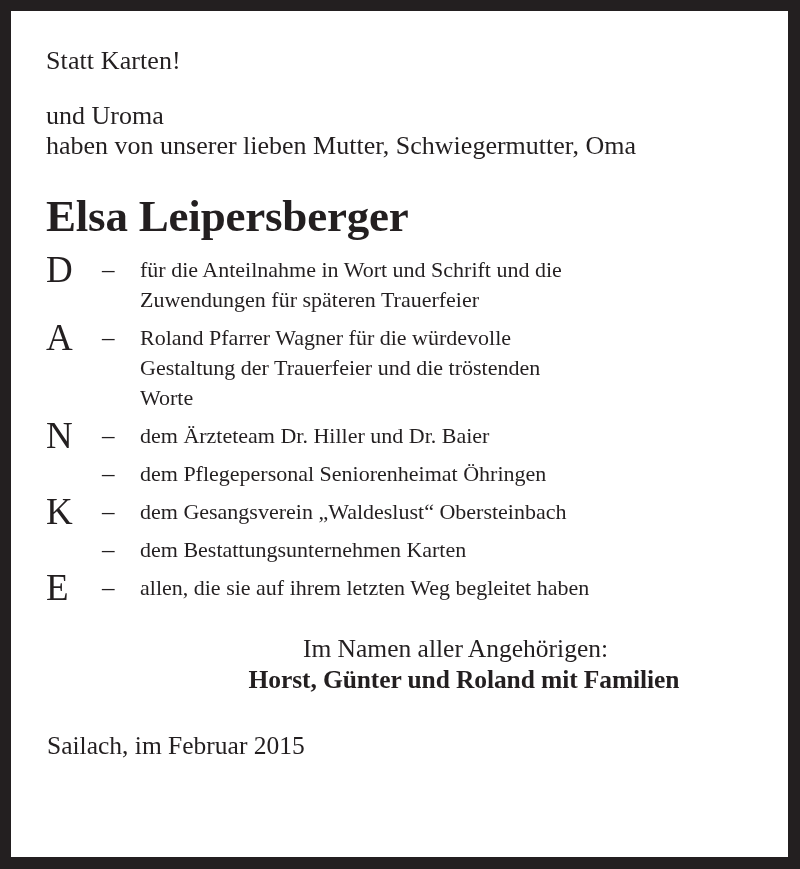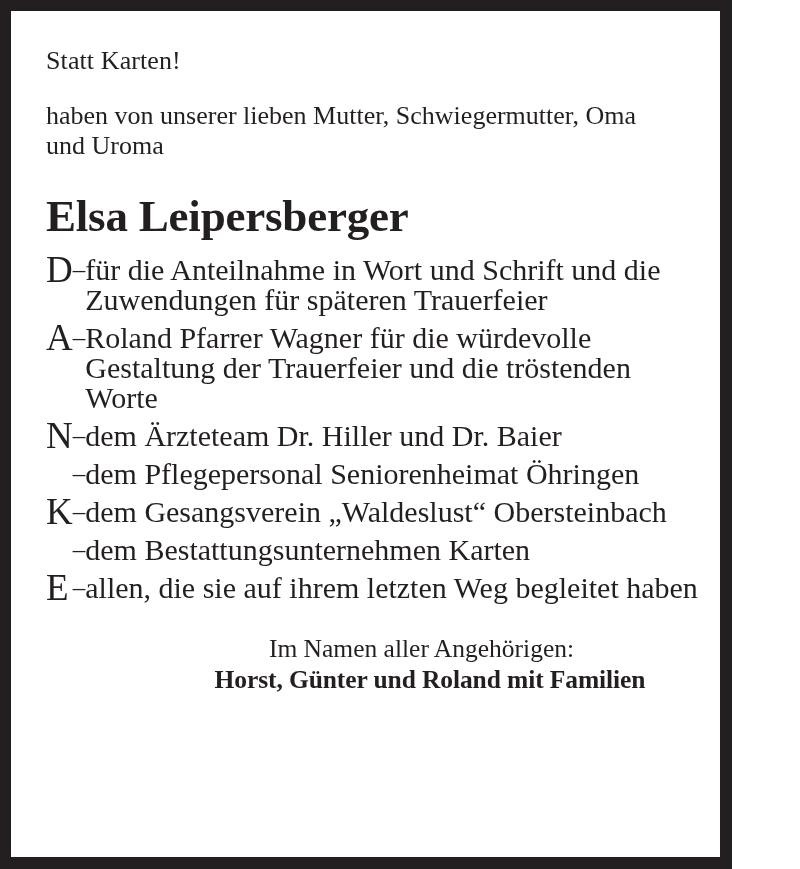--- a/index.html
+++ b/index.html
@@ -10,21 +10,21 @@
   body {
     width: 800px;
     height: 869px;
     font-family: "Liberation Serif", "DejaVu Serif", serif;
     color: #231f20;
     overflow: hidden;
   }
 
   #obituary-card {
     box-sizing: border-box;
-    width: 732px;
+    width: 800px;
     height: 869px;
     background: #ffffff;
     border-top: 11px solid #231f20;
     border-left: 11px solid #231f20;
     border-right: 12px solid #231f20;
     border-bottom: 12px solid #231f20;
     position: relative;
   }
 
   #card-inner {
@@ -96,21 +96,21 @@
     position: relative;
   }
 
   .dash-mark {
     font-size: 25px;
     line-height: 30px;
     display: block;
   }
 
   .entry-text {
-    font-size: 30px;
+    font-size: 22px;
     line-height: 30px;
     display: block;
     max-width: 640px;
   }
   .entry-text .wrap-line {
     display: block;
     white-space: nowrap;
   }
 
   .row-spacer td {
@@ -139,22 +139,22 @@
 </style>
 </head>
 <body>
 
 <div id="obituary-card">
   <div id="card-inner">
 
     <div class="statt-line">Statt Karten!</div>
 
     <div class="intro-block">
+      <span class="intro-line">und Uroma</span>
       <span class="intro-line">haben von unserer lieben Mutter, Schwiegermutter, Oma</span>
-      <span class="intro-line">und Uroma</span>
     </div>
 
     <div class="name-block">
       <span class="deceased-name">Elsa Leipersberger</span>
     </div>
 
     <table class="danke-table">
       <tbody>
         <tr>
           <td class="col-letter">
@@ -293,15 +293,16 @@
           </td>
         </tr>
       </tbody>
     </table>
 
     <div class="closing-block">
       <div>Im Namen aller Angehörigen:</div>
       <div class="closing-names">Horst, Günter und Roland mit Familien</div>
     </div>
 
+    <div class="place-date">Sailach, im Februar 2015</div>
 
   </div>
 </div>
 
 </body></html>

